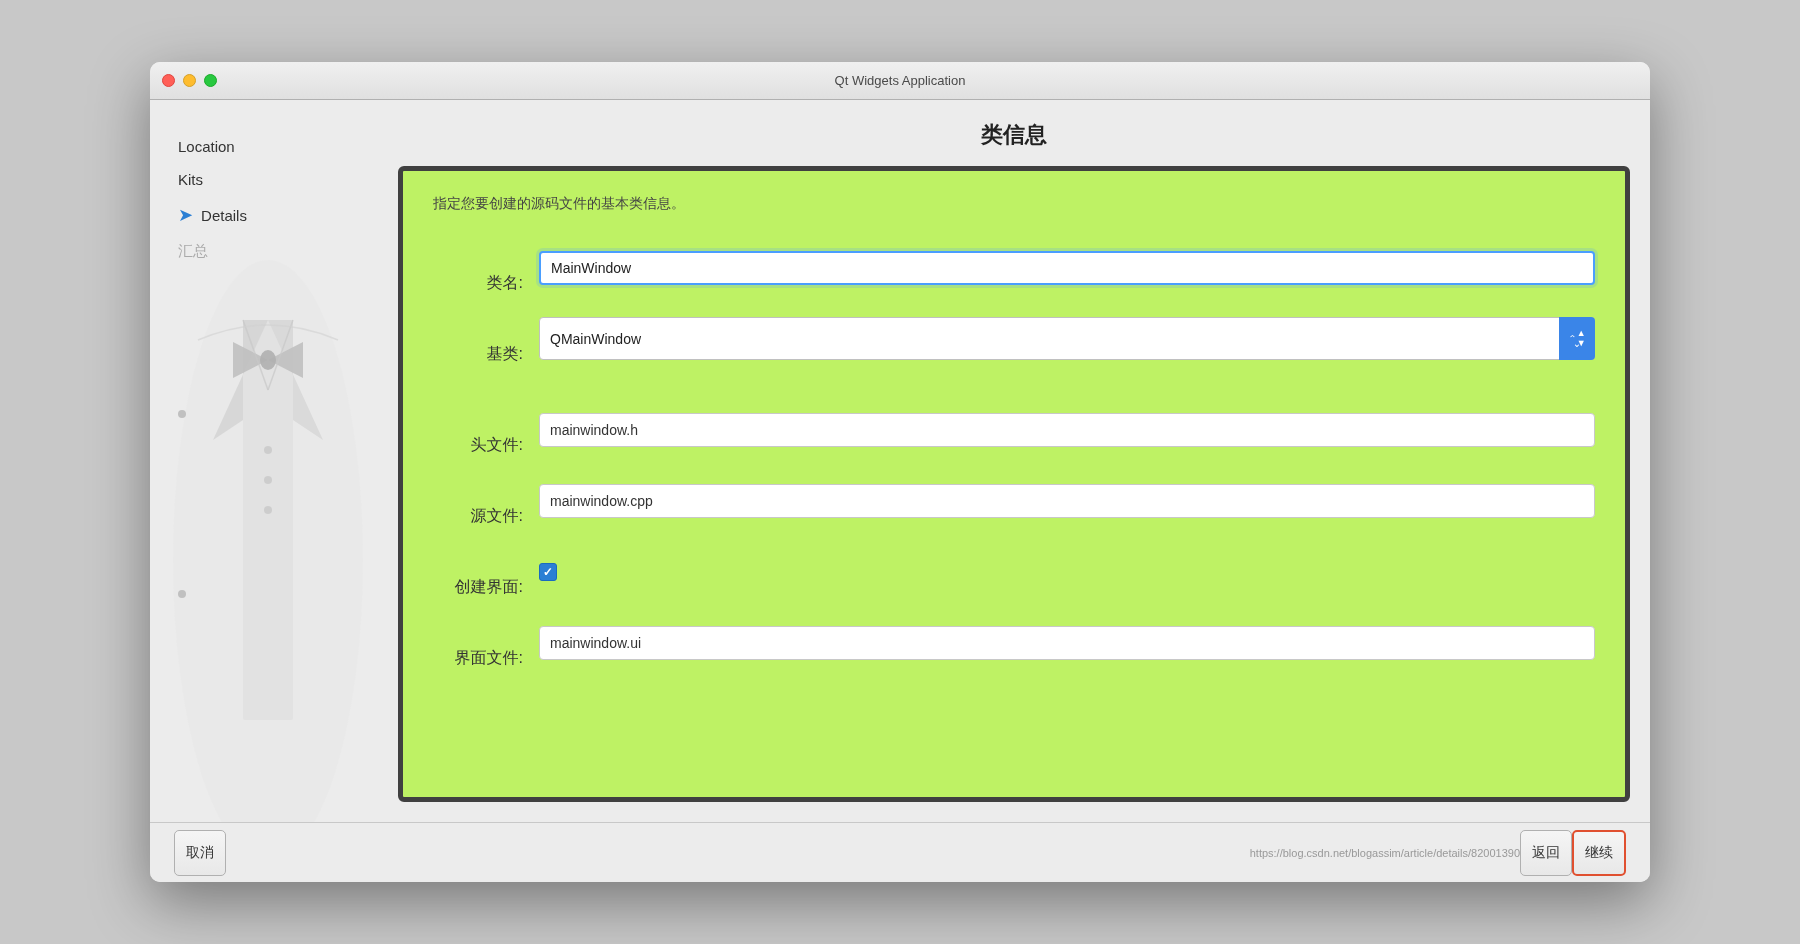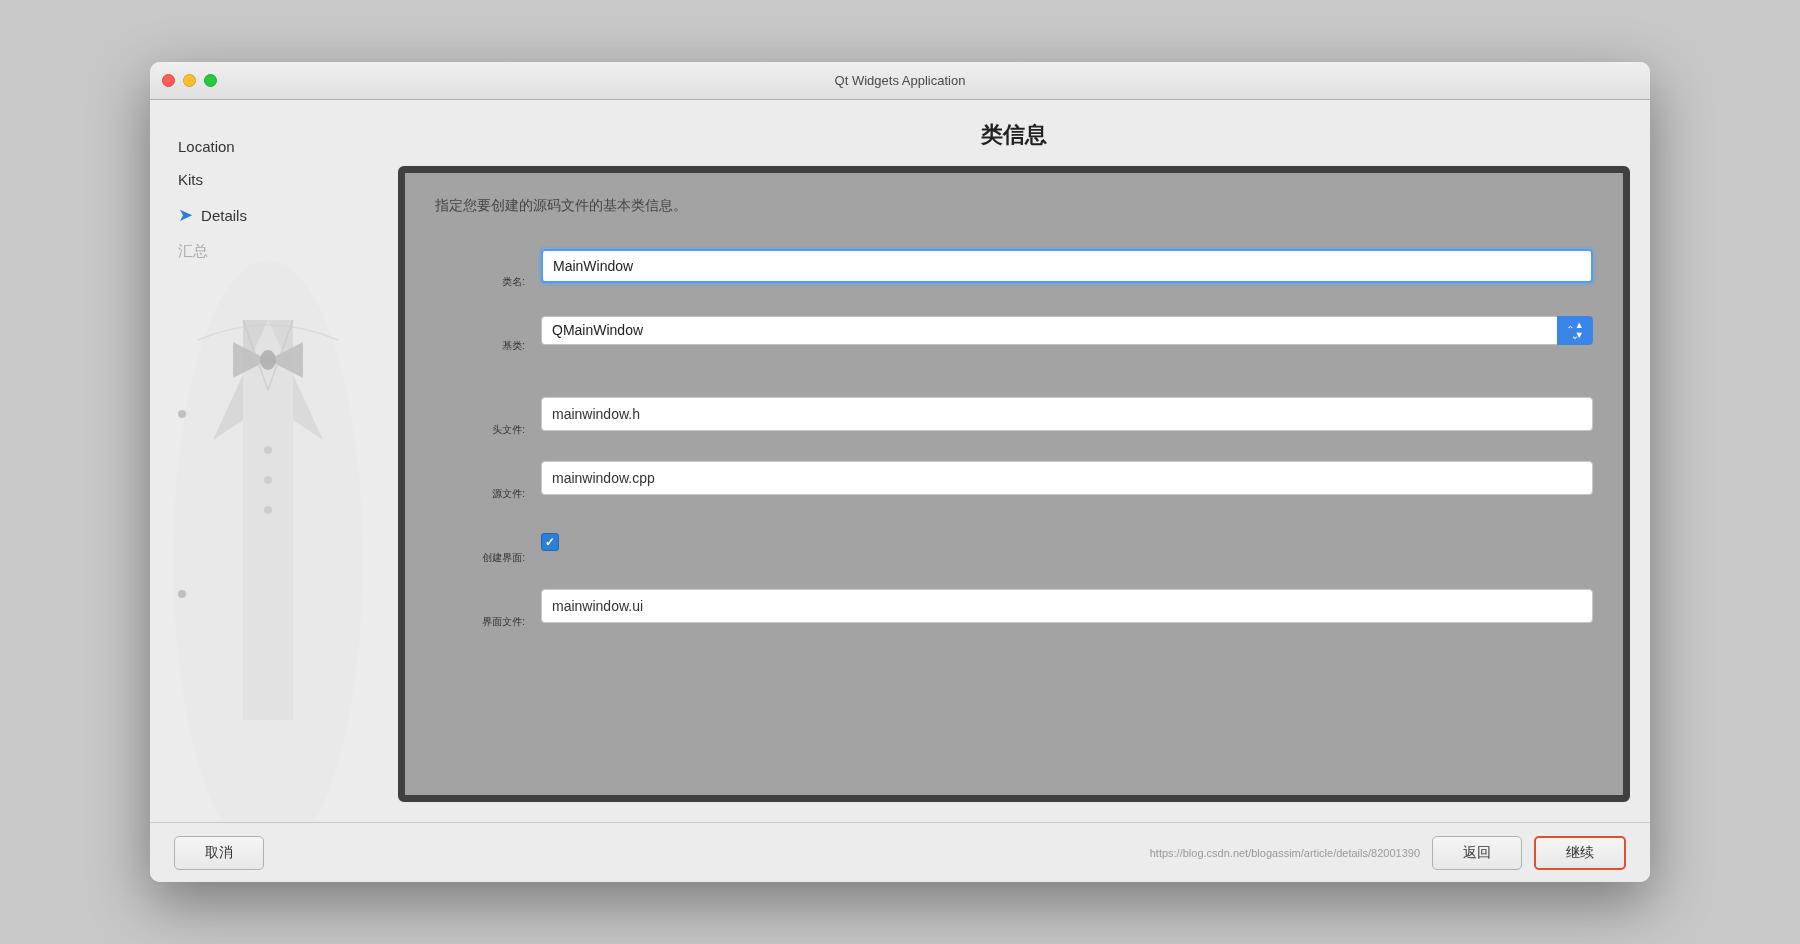--- a/index.html
+++ b/index.html
@@ -121,41 +121,41 @@
 
     .panel-title {
       font-size: 22px;
       font-weight: bold;
       color: #222;
       margin-bottom: 16px;
       text-align: center;
     }
 
     .form-card {
-      background: #a3a3a3;
-      border: 7px solid #404040;
+      background: #bef264;
+      border: 5px solid #404040;
       border-radius: 6px;
       padding: 24px 30px;
       flex: 1;
     }
 
     .form-description {
       font-size: 14px;
       color: #444;
       margin-bottom: 28px;
     }
 
     .form-row {
       display: flex;
       align-items: center;
       margin-bottom: 18px;
     }
 
     .form-label {
-      font-size: 10px;
+      font-size: 16px;
       color: #333;
       width: 90px;
       text-align: right;
       margin-right: 16px;
       flex-shrink: 0;
       margin-top: 32px;
     }
 
     .form-input {
       flex: 1;
@@ -170,21 +170,21 @@
     }
 
     .form-input.focused {
       border: 2px solid #4a9eff;
       box-shadow: 0 0 0 3px rgba(74,158,255,0.2);
     }
 
     .form-select-wrapper {
       flex: 1;
       position: relative;
-      height: 29px;
+      height: 43px;
     }
 
     .form-select {
       width: 100%;
       height: 100%;
       border-radius: 4px;
       border: 1px solid #c0c0c0;
       padding: 0 36px 0 10px;
       font-size: 14px;
       background: white;
@@ -276,39 +276,38 @@
       background: #ececec;
       border-top: 1px solid #c8c8c8;
       display: flex;
       align-items: center;
       justify-content: space-between;
       padding: 0 24px;
       flex-shrink: 0;
     }
 
     .btn {
-      height: 34px;
-      padding: 0 30px;
+      height: 46px;
+      padding: 0 11px;
       border-radius: 5px;
       font-size: 14px;
       cursor: pointer;
       border: 1px solid #b0b0b0;
       background: linear-gradient(180deg, #f5f5f5 0%, #e8e8e8 100%);
       color: #333;
     }
 
     .btn-primary {
       border: 2px solid #e05030;
       background: linear-gradient(180deg, #f5f5f5 0%, #e8e8e8 100%);
       color: #333;
     }
 
     .bottom-right {
       display: flex;
-      gap: 12px;
     }
 
     
     .tux-container {
       position: absolute;
       bottom: 0;
       left: 0;
       right: 0;
       top: 60px;
       pointer-events: none;

